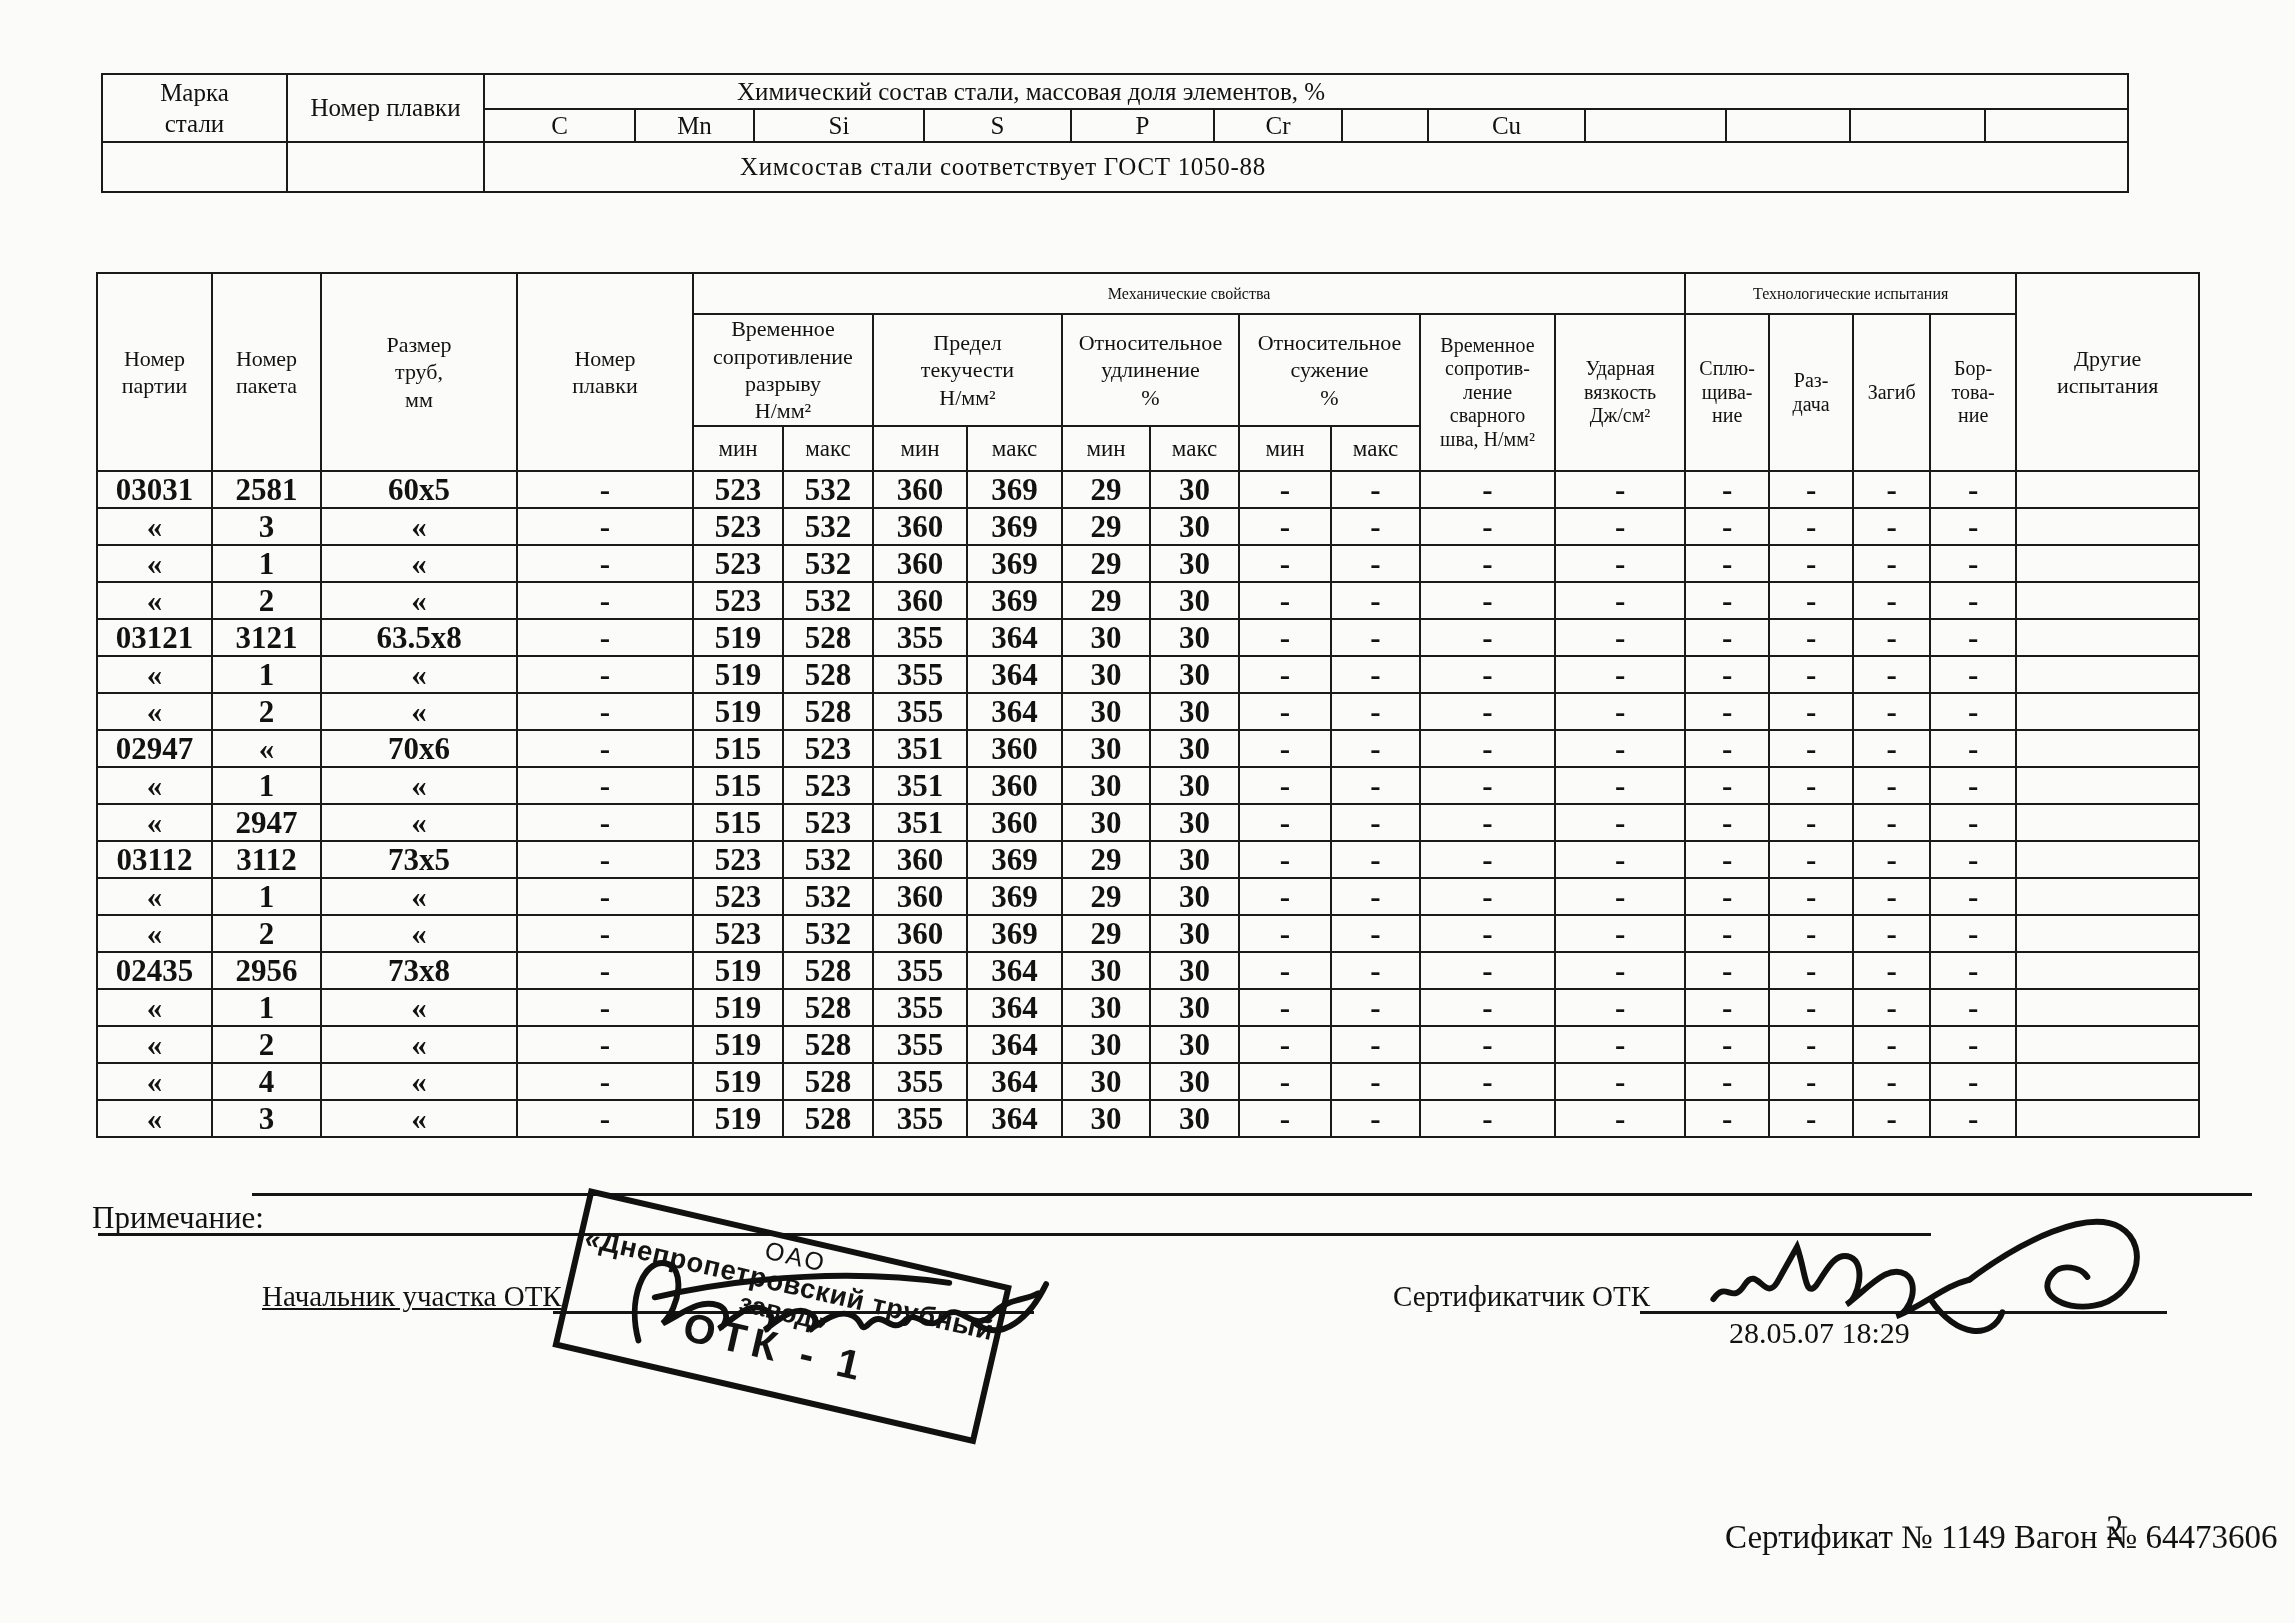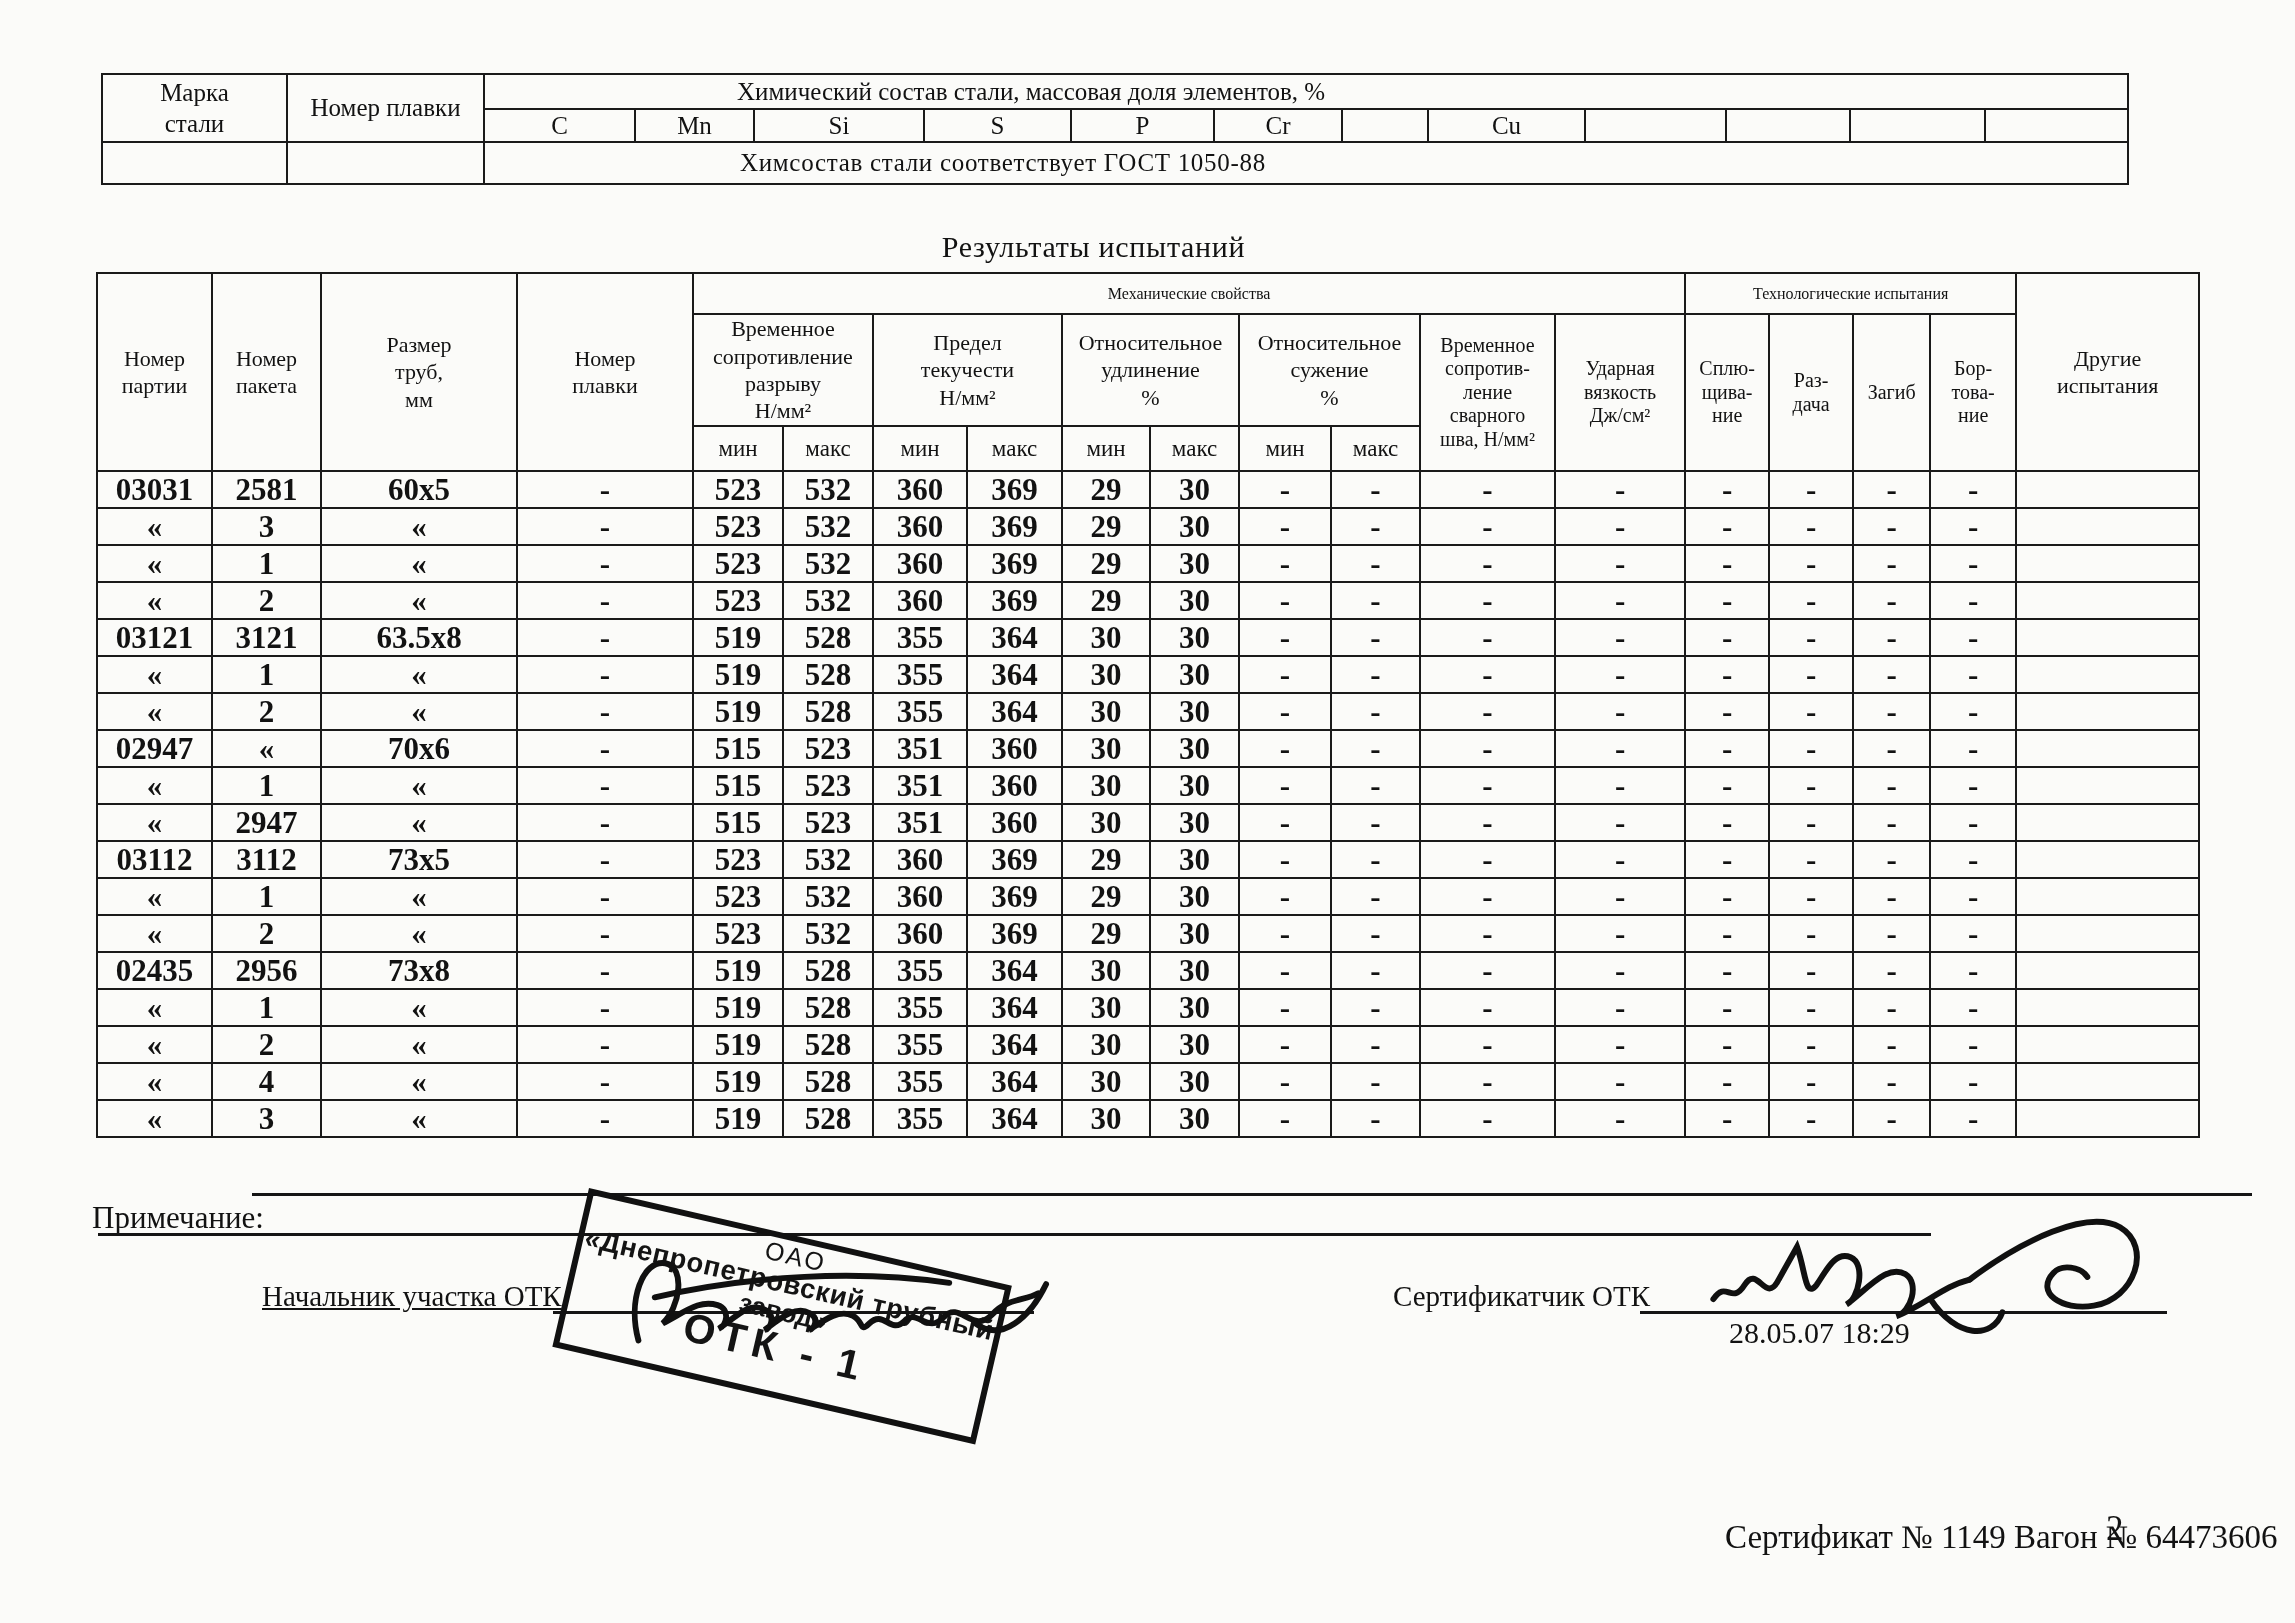--- a/index.html
+++ b/index.html
@@ -82,29 +82,28 @@
           <td class="elem">S</td>
           <td class="elem">P</td>
           <td class="elem">Cr</td>
           <td class="elem"></td>
           <td class="elem">Cu</td>
           <td class="elem"></td>
           <td class="elem"></td>
           <td class="elem"></td>
           <td class="elem"></td>
         </tr>
-    <tr style="height:42px">
+    <tr style="height:50px">
       <td></td>
       <td></td>
       <td colspan="12" class="gost">Химсостав стали соответствует ГОСТ 1050-88</td>
     </tr>
   </tbody>
     </table>
 
-  <div class="title">Результаты испытаний</div>
 
   <table id="main-table" class="doc-table" style="left:96px;top:272px;width:2101px;">
     <colgroup>
       <col style="width:115px">
         <col style="width:109px">
         <col style="width:196px">
         <col style="width:176px">
       <col style="width:90px">
         <col style="width:90px">
         <col style="width:94px">

